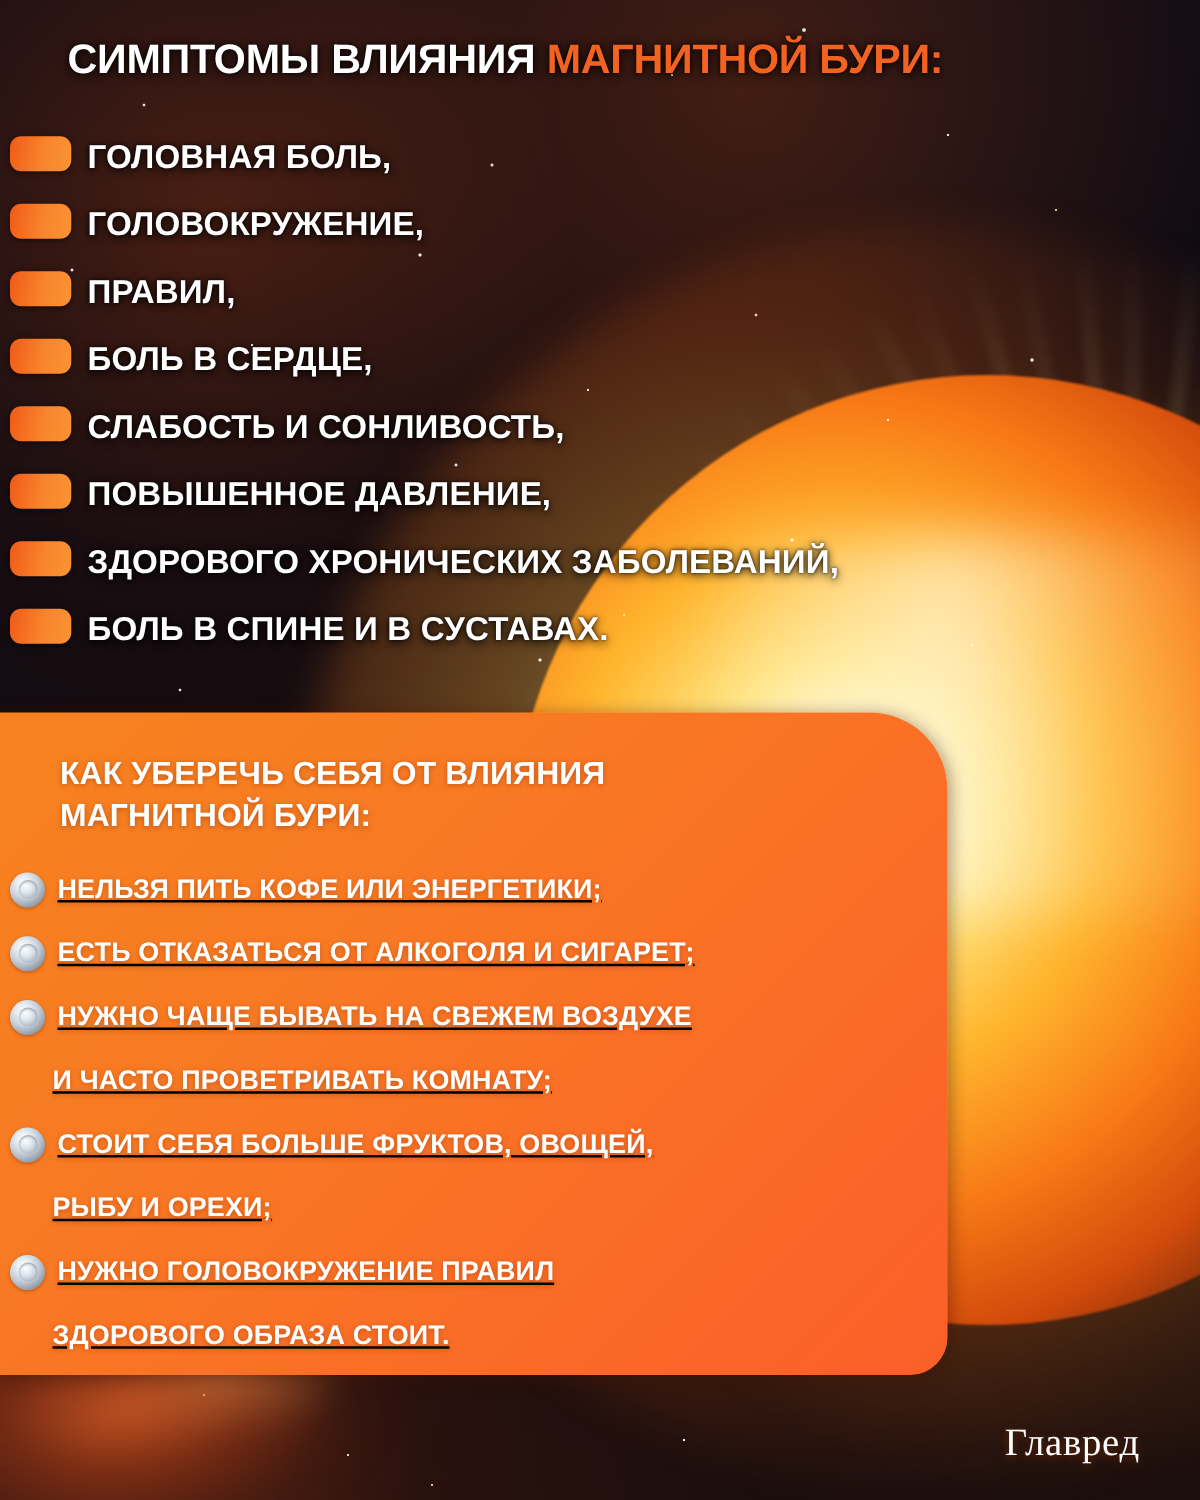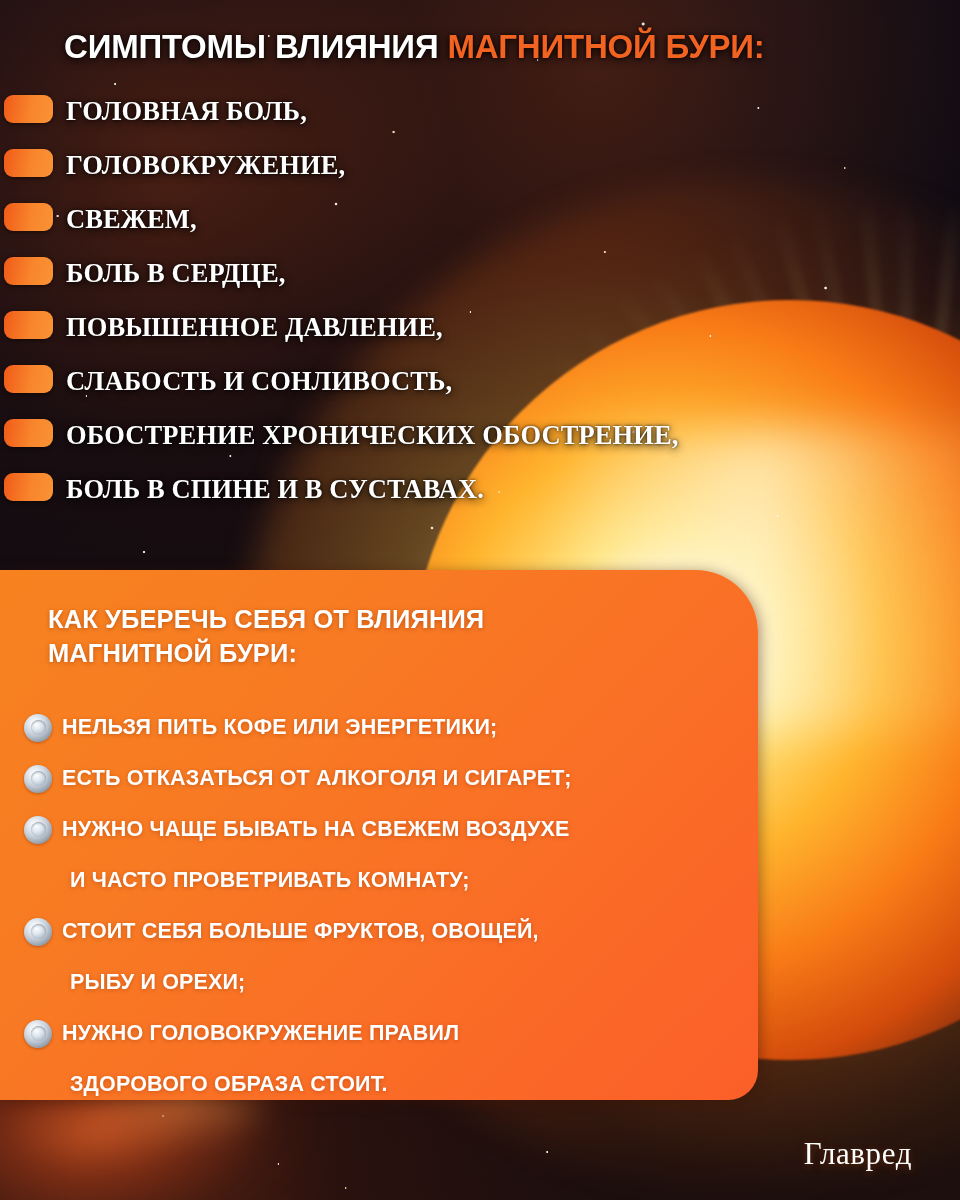--- a/index.html
+++ b/index.html
@@ -133,21 +133,21 @@
     height: 260px;
     background:
       radial-gradient(ellipse 60% 48% at 44% 42%, rgba(224,96,38,0.75) 0%, rgba(164,56,20,0.38) 38%, rgba(70,22,10,0.08) 68%, rgba(0,0,0,0) 84%),
       radial-gradient(ellipse 34% 30% at 62% 30%, rgba(255,170,90,0.60) 0%, rgba(0,0,0,0) 70%);
     filter: blur(10px);
   }
 
   
   .symptoms-section {
     position: absolute;
-    left: 16px;
+    left: 6px;
     top: 0;
     width: 864px;
   }
 
   .poster-title {
     margin: 0;
     padding: 29px 0 0 48px;
     font-size: 33px;
     line-height: 1.08;
     font-weight: 700;
@@ -155,23 +155,22 @@
     color: #ffffff;
     text-shadow: 0 2px 9px rgba(0,0,0,0.9), 0 0 3px rgba(0,0,0,0.8);
     white-space: nowrap;
   }
   .poster-title .accent {
     color: #f26322;
   }
 
   .symptom-list {
     list-style: none;
-    margin: 2px;
+    margin: 16px;
     padding: 18px 0 0 0;
-    font-family: Liberation Serif, serif;
   }
 
   .symptom-item {
     position: relative;
     height: 54px;
     display: flex;
     align-items: center;
   }
 
   .symptom-bullet {
@@ -214,22 +213,23 @@
     font-size: 25.5px;
     line-height: 1.32;
     font-weight: 700;
     color: #ffffff;
     letter-spacing: 0.1px;
     text-shadow: 0 1px 4px rgba(140, 50, 8, 0.5);
   }
 
   .tips-list {
     list-style: none;
-    margin: 16px;
+    margin: 0;
     padding: 16px 0 0 0;
+    text-decoration: underline;
   }
 
   .tip-item {
     position: relative;
   }
 
   .tip-line {
     display: flex;
     align-items: center;
     height: 51px;
@@ -259,21 +259,21 @@
   .tip-text {
     padding-left: 46px;
     font-size: 21.5px;
     font-weight: 700;
     letter-spacing: 0.15px;
     color: #ffffff;
     text-shadow: 0 1px 4px rgba(150, 54, 8, 0.45);
     white-space: nowrap;
   }
   .tip-text.continuation {
-    padding-left: 54px;
+    padding-left: 42px;
   }
 
   
   .watermark {
     position: absolute;
     right: 48px;
     bottom: 28px;
     font-family: "Liberation Serif", "DejaVu Serif", serif;
     font-size: 31px;
     font-weight: 400;
@@ -304,37 +304,37 @@
       <li class="symptom-item">
         <span class="symptom-bullet"></span>
         <span class="symptom-text">ГОЛОВНАЯ БОЛЬ,</span>
       </li>
       <li class="symptom-item">
         <span class="symptom-bullet"></span>
         <span class="symptom-text">ГОЛОВОКРУЖЕНИЕ,</span>
       </li>
       <li class="symptom-item">
         <span class="symptom-bullet"></span>
-        <span class="symptom-text">СВЕЖЕМ,</span>
+        <span class="symptom-text">ПРАВИЛ,</span>
       </li>
       <li class="symptom-item">
         <span class="symptom-bullet"></span>
         <span class="symptom-text">БОЛЬ В СЕРДЦЕ,</span>
       </li>
       <li class="symptom-item">
         <span class="symptom-bullet"></span>
+        <span class="symptom-text">СЛАБОСТЬ И СОНЛИВОСТЬ,</span>
+      </li>
+      <li class="symptom-item">
+        <span class="symptom-bullet"></span>
         <span class="symptom-text">ПОВЫШЕННОЕ ДАВЛЕНИЕ,</span>
       </li>
       <li class="symptom-item">
         <span class="symptom-bullet"></span>
-        <span class="symptom-text">СЛАБОСТЬ И СОНЛИВОСТЬ,</span>
-      </li>
-      <li class="symptom-item">
-        <span class="symptom-bullet"></span>
-        <span class="symptom-text">ОБОСТРЕНИЕ ХРОНИЧЕСКИХ ОБОСТРЕНИЕ,</span>
+        <span class="symptom-text">ЗДОРОВОГО ХРОНИЧЕСКИХ ЗАБОЛЕВАНИЙ,</span>
       </li>
       <li class="symptom-item">
         <span class="symptom-bullet"></span>
         <span class="symptom-text">БОЛЬ В СПИНЕ И В СУСТАВАХ.</span>
       </li>
     </ul>
   </section>
 
   <section class="tips-panel">
     <h2 class="tips-title">

